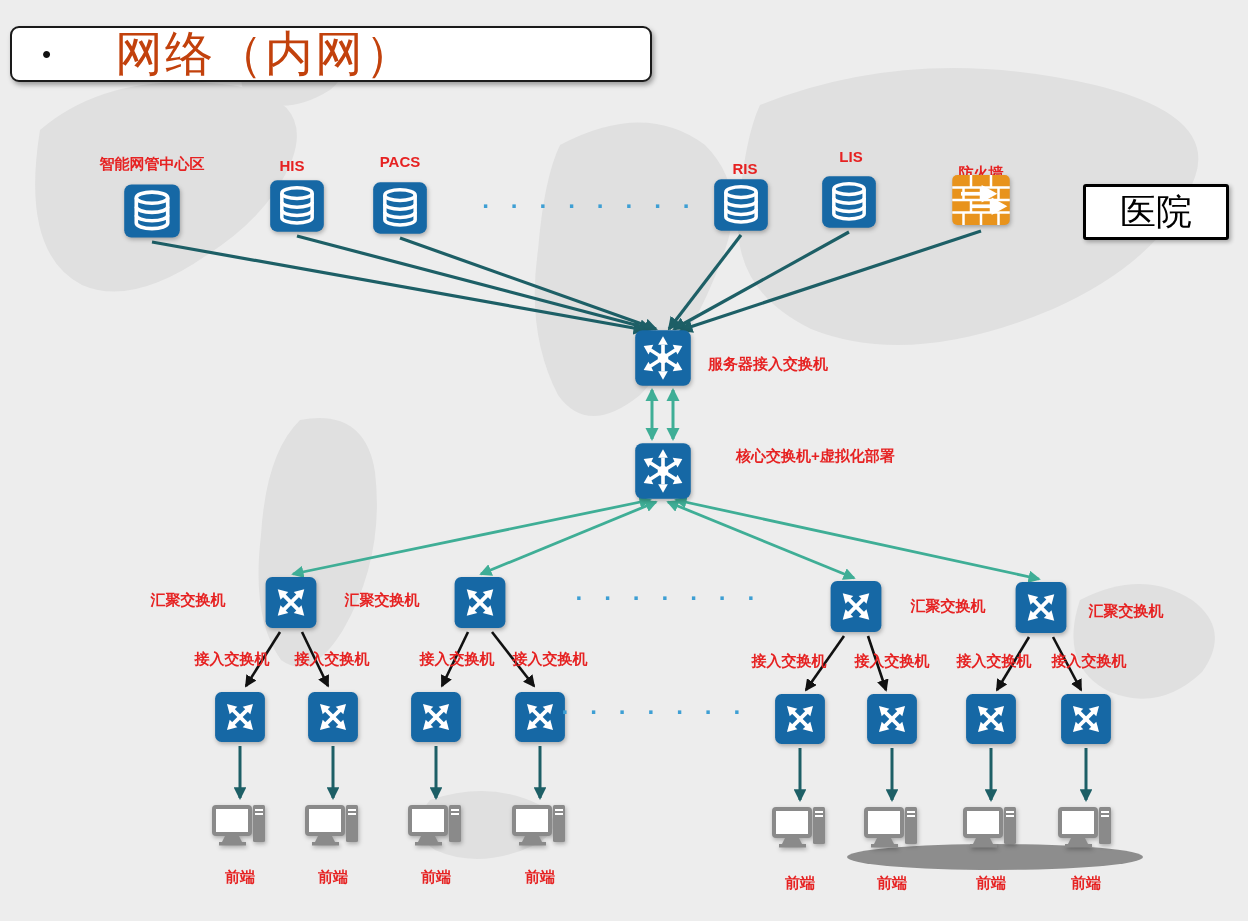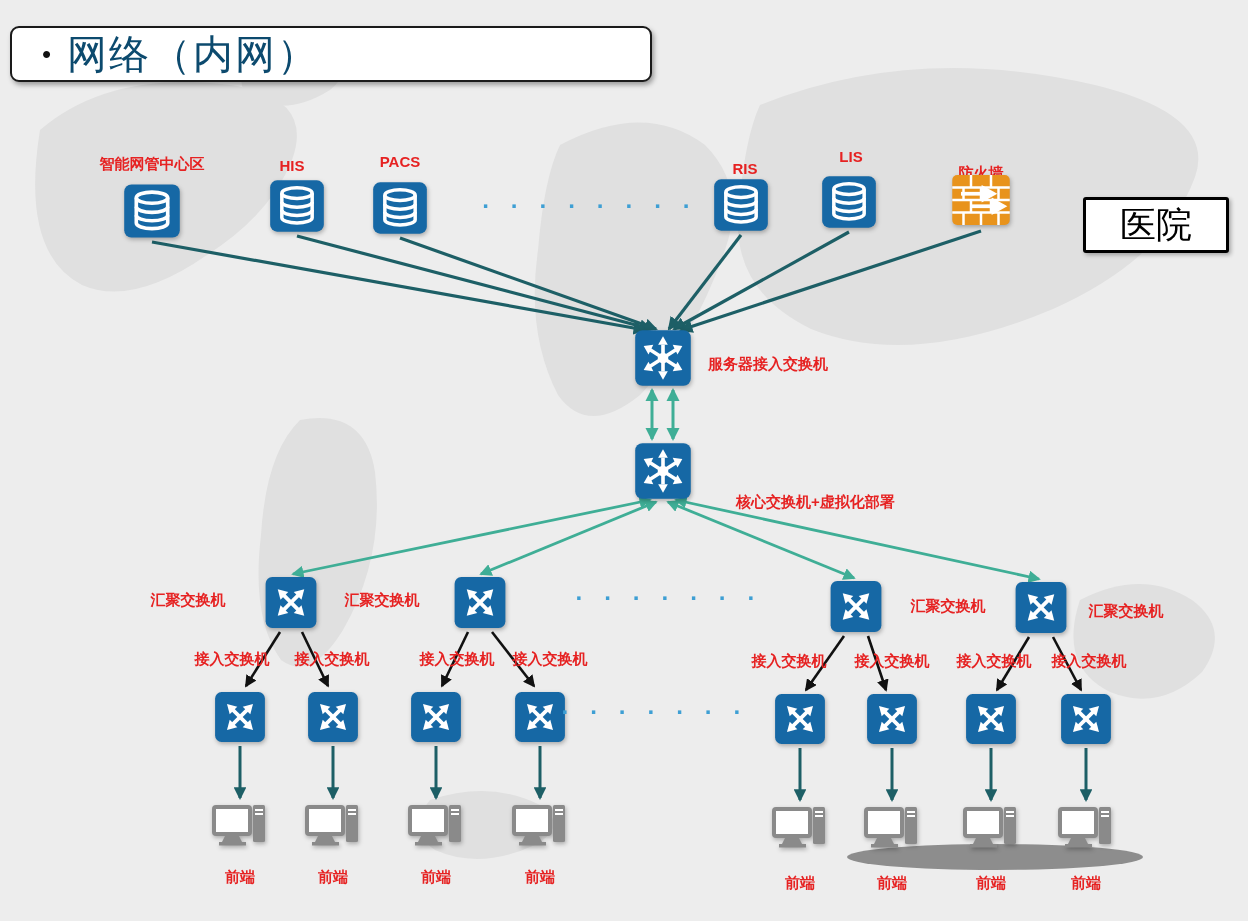--- a/index.html
+++ b/index.html
@@ -8,24 +8,24 @@
   svg.fullsize { position:absolute; left:0; top:0; width:1248px; height:921px; }
   .icon { position:absolute; }
   .icon svg { width:100%; height:100%; display:block; filter:drop-shadow(1px 2px 2px rgba(0,0,0,.28)); }
   .red-label { position:absolute; color:#e62222; font-weight:bold; font-size:15px; text-align:center; white-space:nowrap; line-height:1.1; }
   .cc { transform:translateX(-50%); }
   .dots { position:absolute; color:#3e9fd4; font-weight:bold; font-size:24px; letter-spacing:7px; white-space:nowrap; transform:translateX(-50%); }
   #title-box { position:absolute; left:10px; top:26px; width:642px; height:56px; background:#ffffff;
     border:2px solid #1a1a1a; border-radius:9px; box-shadow:2px 3px 5px rgba(0,0,0,.35);
     display:flex; align-items:center; padding-left:30px; gap:16px; }
   #title-bullet { font-size:26px; color:#111; }
-  #title-text { font-size:40px; color:#0c4a6e; letter-spacing:2px; }
+  #title-text { font-size:48px; color:#c2410c; letter-spacing:2px;margin-left:48px; }
   #hospital-box { position:absolute; left:1083px; top:184px; width:146px; height:56px; background:#fff;
     border:3px solid #000; border-radius:3px; box-shadow:2px 2px 4px rgba(0,0,0,.3);
-    display:flex; align-items:center; justify-content:center; font-size:36px; color:#000;margin-top:13px; }
+    display:flex; align-items:center; justify-content:center; font-size:36px; color:#000; }
 </style>
 </head>
 <body>
 
 <div id="stage">
 
   <svg class="fullsize" viewBox="0 0 1248 921">
     <g fill="#e0e0e0">
       <path d="M40 130 q70 -60 190 -45 q85 12 62 75 q-22 55 -85 95 q-75 52 -125 30 q-62 -32 -42 -155z"></path>
       <path d="M250 60 q40 -25 80 -5 q25 15 0 35 q-40 25 -75 10 q-25 -15 -5 -40z"></path>
@@ -225,21 +225,21 @@
         <use href="#ic-hub"></use>
       </svg>
     </div>
   <div class="red-label" style="left:708px;top:356px">服务器接入交换机</div>
 
   <div class="icon" style="left:634px;top:442px;width:58px;height:58px">
       <svg viewBox="0 0 48 48">
         <use href="#ic-hub"></use>
       </svg>
     </div>
-  <div class="red-label" style="left:736px;top:494px">核心交换机+虚拟化部署</div>
+  <div class="red-label" style="left:736px;top:448px">核心交换机+虚拟化部署</div>
 
   <div class="icon" style="left:260px;top:576px;width:62px;height:53px">
       <svg viewBox="0 0 48 48">
         <use href="#ic-x"></use>
       </svg>
     </div>
   <div class="icon" style="left:449px;top:576px;width:62px;height:53px">
       <svg viewBox="0 0 48 48">
         <use href="#ic-x"></use>
       </svg>

